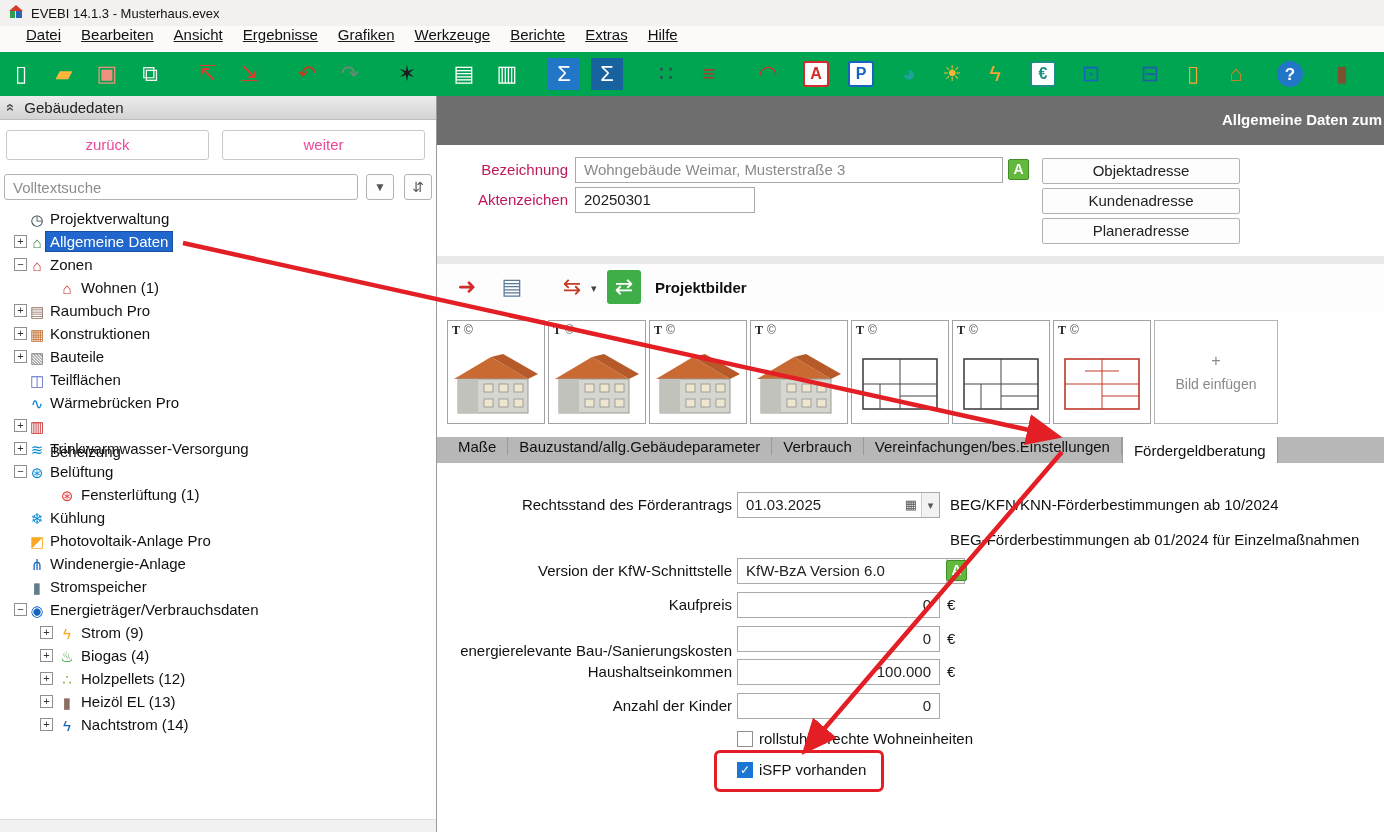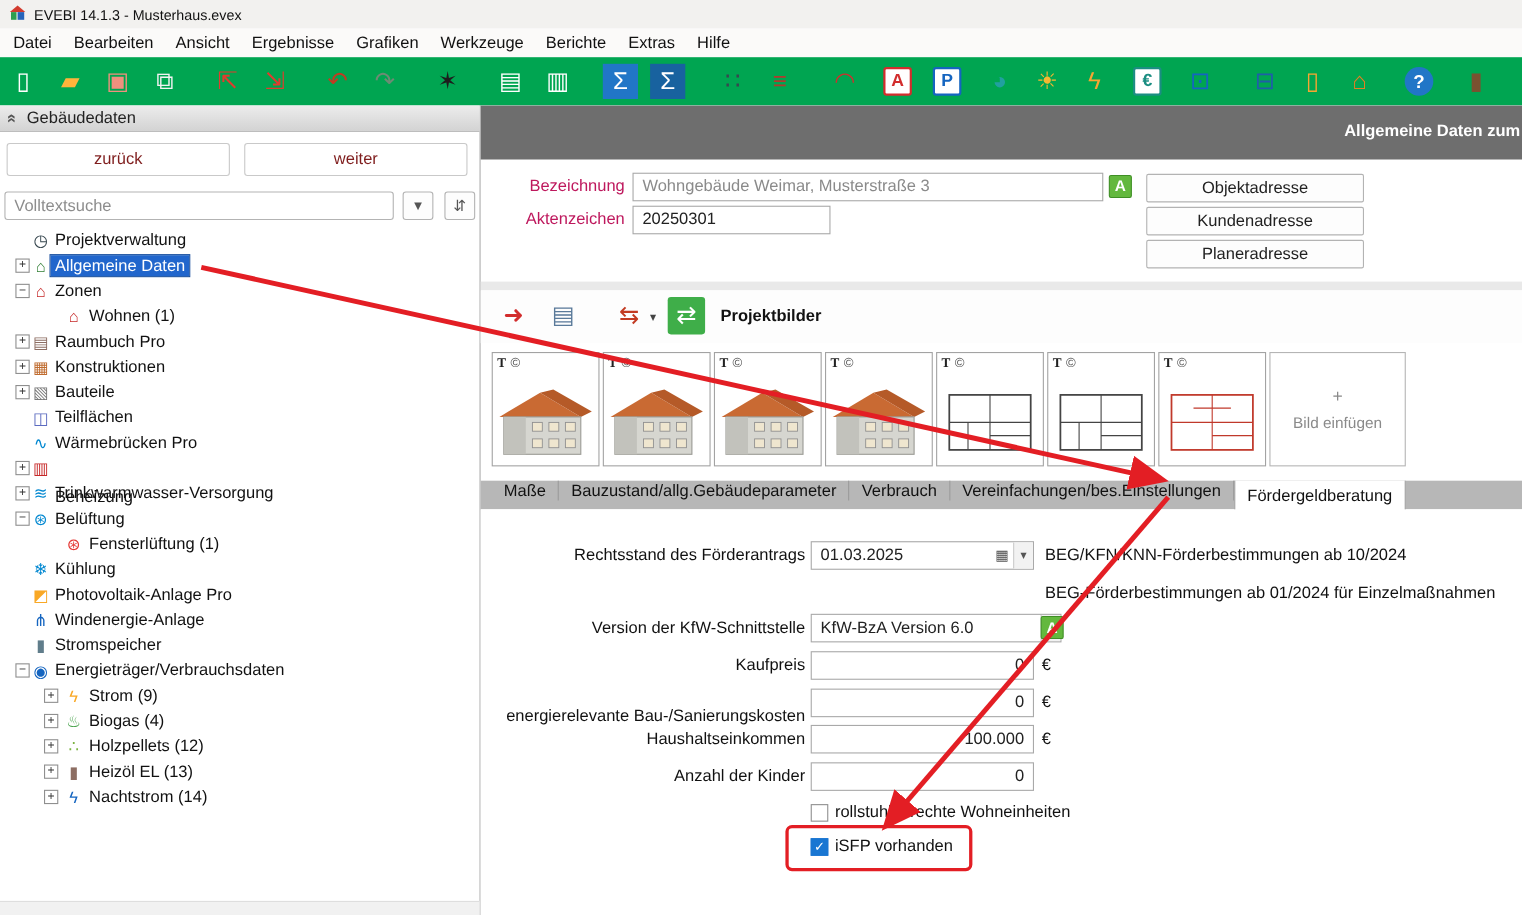--- a/index.html
+++ b/index.html
@@ -4,39 +4,39 @@
 <style>
   *{margin:0;padding:0;box-sizing:border-box;}
   html,body{width:1384px;height:832px;overflow:hidden;background:#fff;
     font-family:"Liberation Sans",sans-serif;}
   #app{position:relative;width:1384px;height:832px;background:#fff;color:#1a1a1a;font-size:15px;overflow:hidden;}
 
   
   #titlebar{position:absolute;left:0;top:0;width:100%;height:26px;background:#f2f1ef;
     display:flex;align-items:center;gap:7px;padding-left:8px;font-size:13px;color:#111;}
   #menubar{position:absolute;left:0;top:26px;width:100%;height:26px;background:#fbfaf9;
-    display:flex;align-items:center;padding-left:2px;}
+    display:flex;padding-left:16px;text-decoration:underline;}
   .menu-item{padding:0 10px;font-size:15px;color:#111;cursor:default;}
   #toolbar{position:absolute;left:0;top:52px;width:100%;height:44px;background:#00a551;
     display:flex;align-items:center;padding-left:5px;}
   .tb-icon{width:32px;height:32px;margin-right:11px;flex:0 0 auto;display:flex;
     align-items:center;justify-content:center;font-size:22px;line-height:1;}
   .tb-icon.boxed{width:26px;height:26px;background:#fff;border:2px solid currentColor;
     border-radius:3px;font-size:16px;font-weight:bold;}
   .tb-icon.round{width:26px;height:26px;border-radius:50%;font-size:17px;font-weight:bold;}
 
   
   #sidebar{position:absolute;left:0;top:96px;width:437px;height:736px;background:#fff;
     border-right:1px solid #9a9a9a;}
   #sidebar-header{position:absolute;left:0;top:0;width:100%;height:24px;
     background:linear-gradient(#ececec,#d3d3d3);border-bottom:1px solid #bdbdbd;
     display:flex;align-items:center;gap:9px;padding-left:7px;color:#222;}
   .dblchev{display:inline-block;transform:rotate(90deg);font-weight:bold;color:#555;font-size:15px;}
   .nav-btn{position:absolute;top:34px;height:30px;background:#fff;border:1px solid #c9c9c9;
-    border-radius:3px;font-size:15px;color:#7f1d1d;text-align:center;line-height:28px;cursor:default;}
+    border-radius:3px;font-size:15px;color:#ec4899;text-align:center;line-height:28px;cursor:default;}
   #back-button{left:6px;width:203px;}
   #next-button{left:222px;width:203px;}
   #search-input{position:absolute;left:4px;top:78px;width:354px;height:26px;
     border:1px solid #b3b3b3;border-radius:3px;padding:0 8px;font-size:15px;color:#333;
     font-family:"Liberation Sans",sans-serif;outline:none;}
   #search-input::placeholder{color:#8d8d8d;}
   .mini-btn{position:absolute;top:78px;width:28px;height:26px;background:#fdfdfd;
     border:1px solid #b3b3b3;border-radius:3px;text-align:center;line-height:24px;
     color:#555;font-size:12px;}
   #filter-button{left:366px;}

